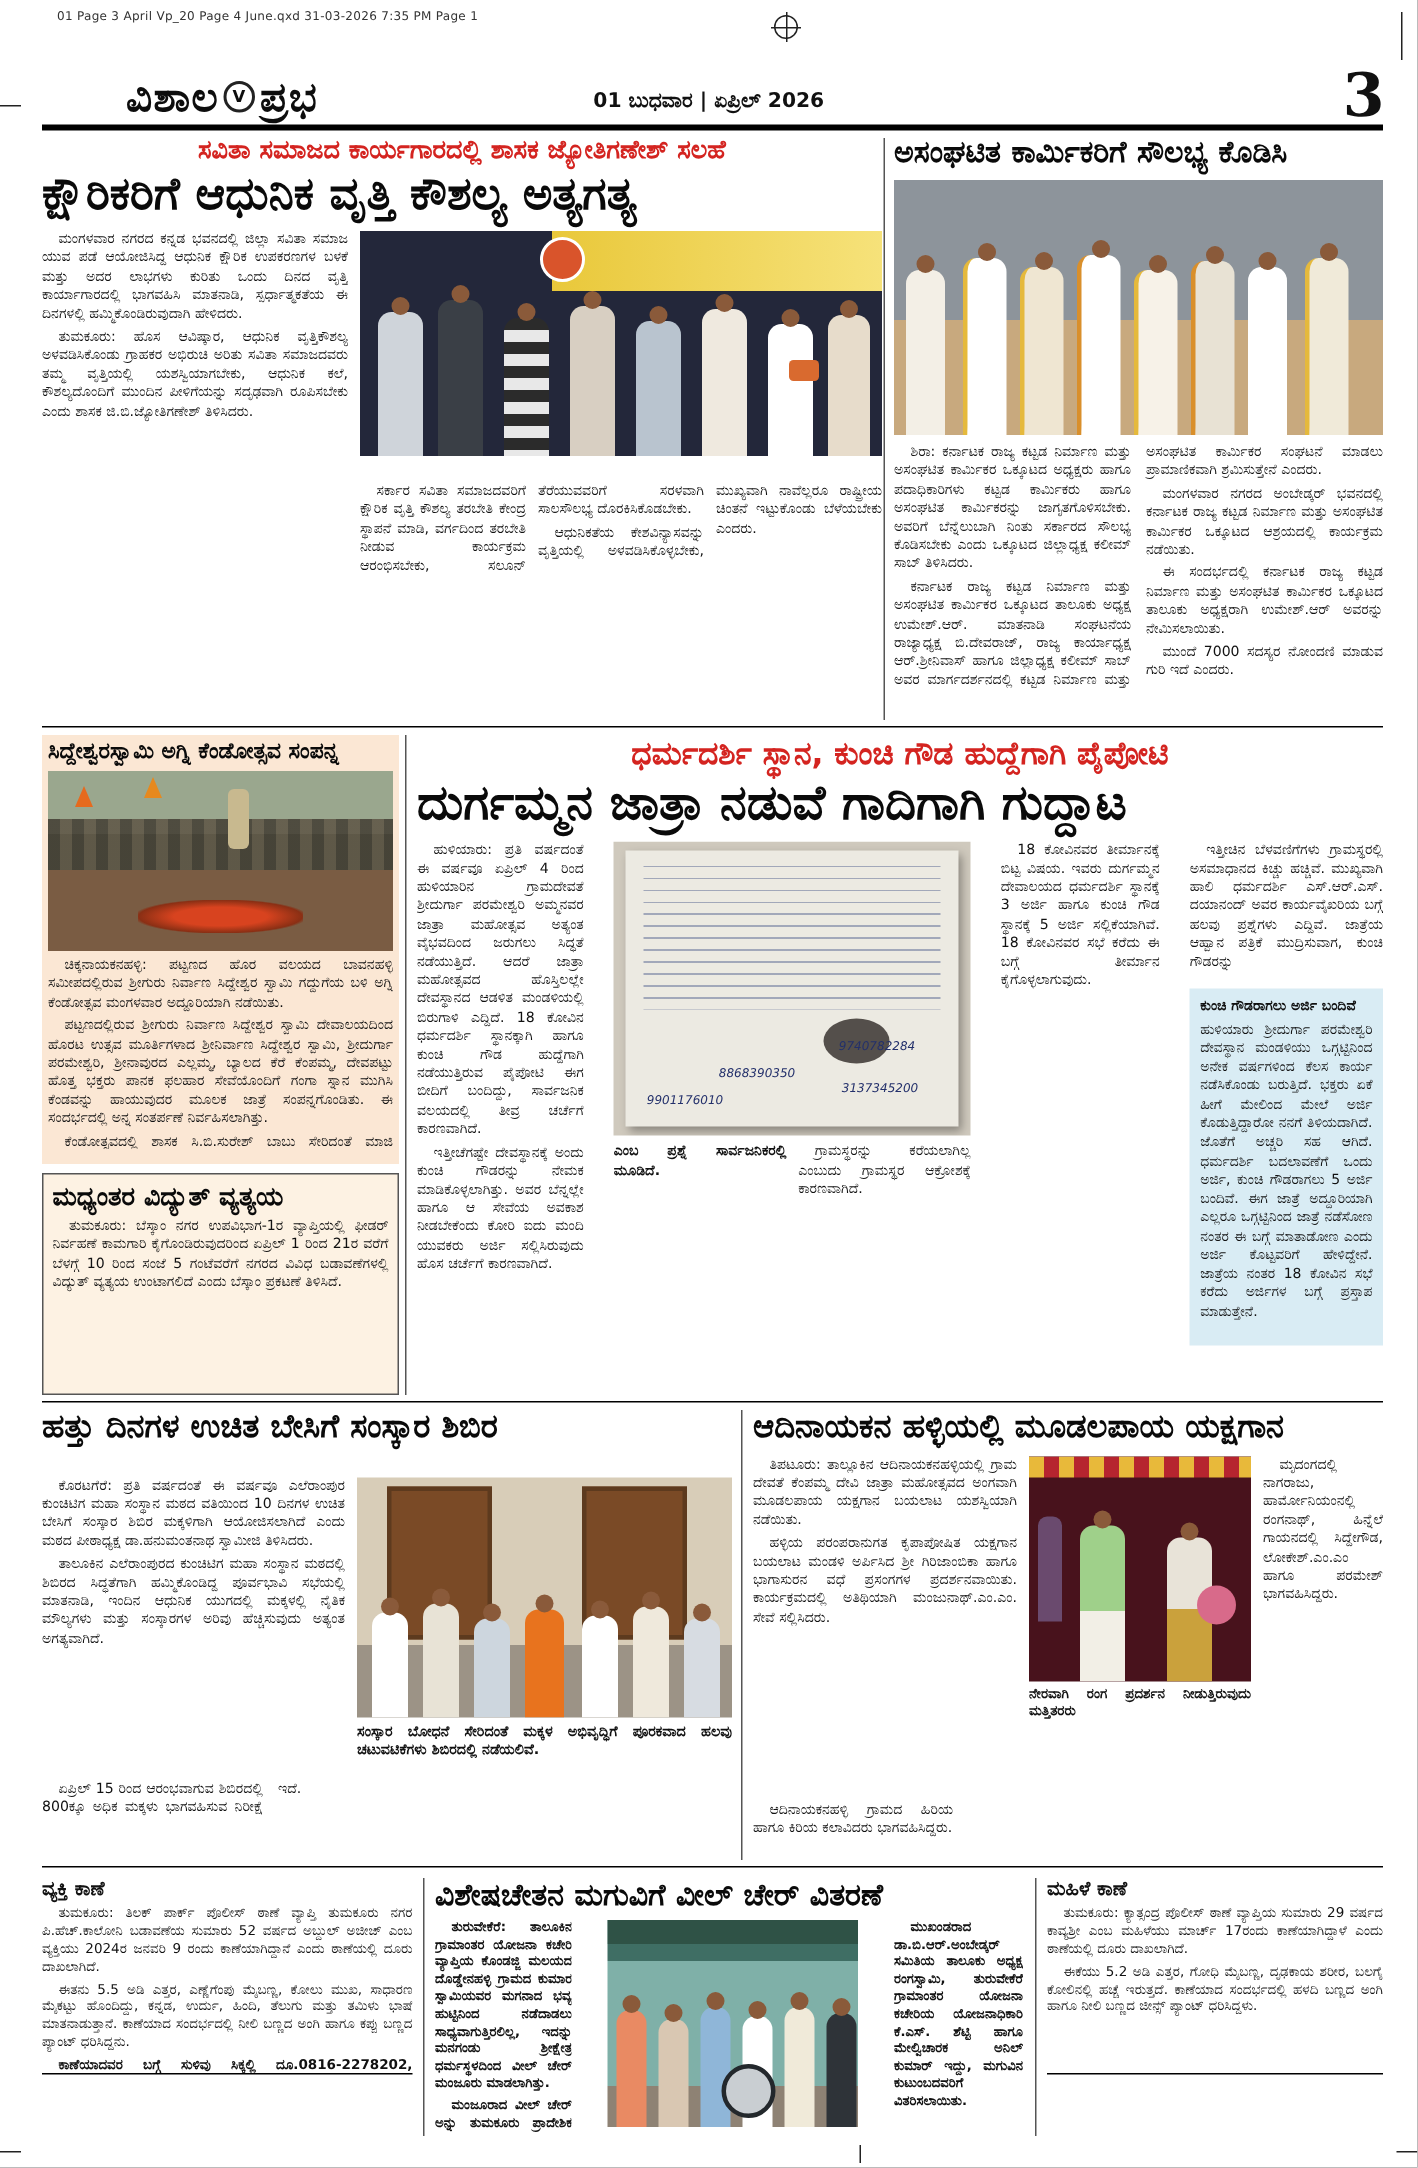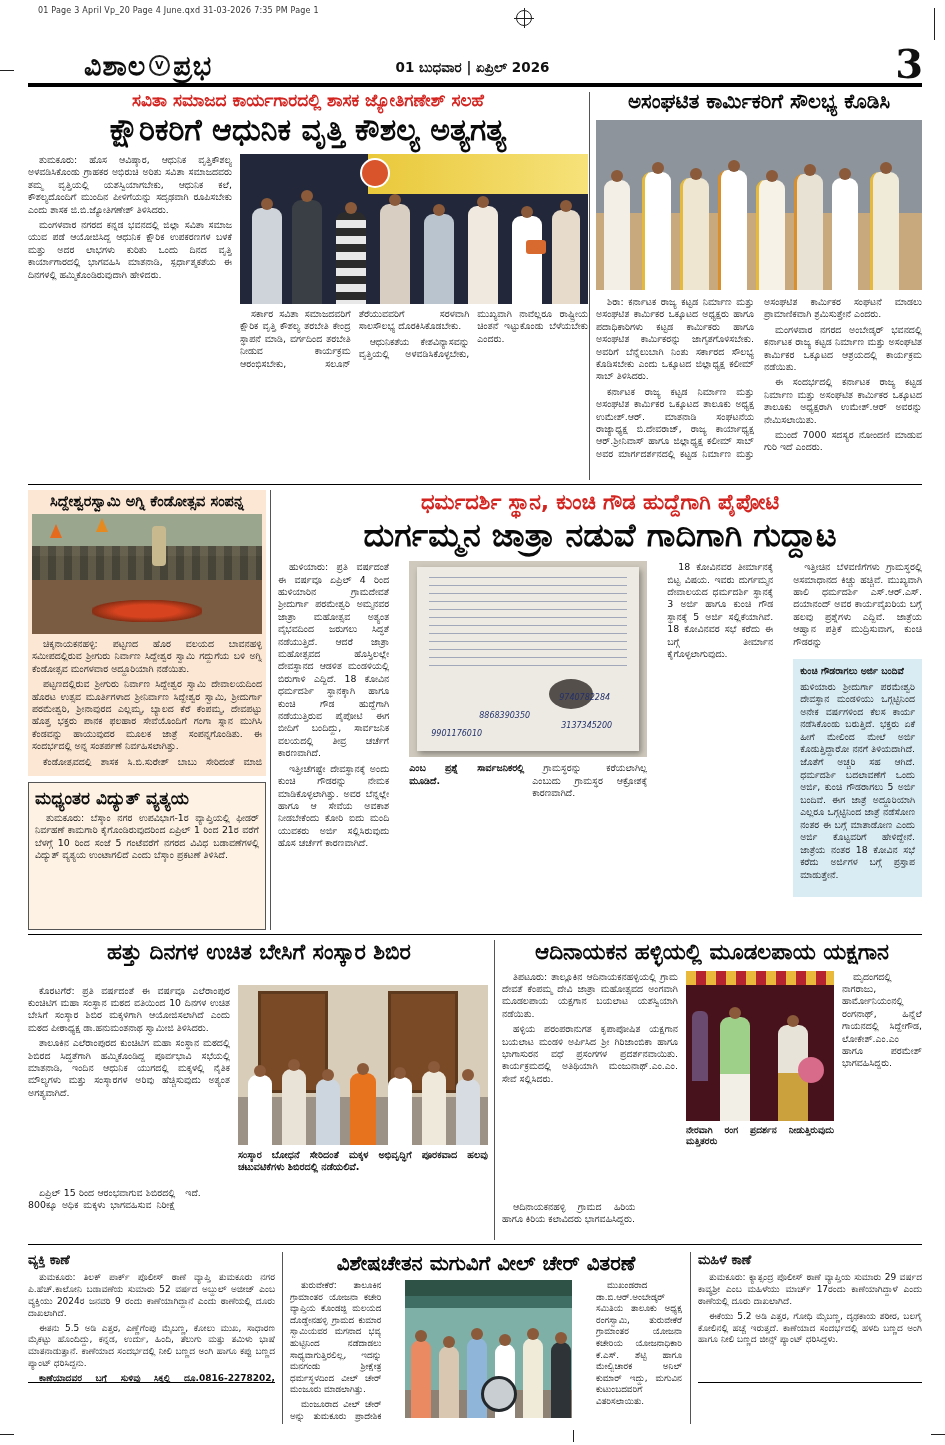--- a/index.html
+++ b/index.html
@@ -16,21 +16,21 @@
   .mast-title{position:absolute;left:84px;top:50px;font-size:27px;font-weight:bold;letter-spacing:1px;color:#0d0d0d;}
   .mast-logo{display:inline-block;width:17px;height:17px;border:2px solid #222;border-radius:50%;font-size:11px;
              line-height:17px;text-align:center;vertical-align:middle;margin:0 3px 4px 3px;font-weight:bold;}
   .dateline{position:absolute;left:0;right:0;top:59px;text-align:center;font-size:13.5px;font-weight:bold;}
   .pagenum{position:absolute;right:22px;top:40px;font-size:40px;font-weight:bold;font-family:"DejaVu Serif",serif;}
   .mastrule{position:absolute;left:28px;right:23px;top:83px;height:4px;background:#000;}
   
   .rule-h{position:absolute;left:28px;right:23px;height:1px;background:#000;}
   .rule-v{position:absolute;width:1px;background:#555;}
   .kicker{color:#d42420;font-weight:bold;text-align:center;}
-  .headline{font-weight:bold;text-align:center;color:#0a0a0a;line-height:1.1;}
+  .headline{font-weight:bold;color:#0a0a0a;line-height:1.1;}
   .bodytext{font-size:9.4px;line-height:1.32;text-align:justify;overflow:hidden;}
   .bodytext p{margin:0 0 3px 0;text-indent:11px;}
   .caption{font-size:9.6px;font-weight:bold;line-height:1.3;text-align:justify;}
   .photo{position:relative;overflow:hidden;}
   .fig{position:absolute;bottom:0;border-radius:9px 9px 0 0;}
   .fig:before{content:"";position:absolute;top:-10px;left:50%;transform:translateX(-50%);
               width:12px;height:12px;border-radius:50%;background:#8a5a3a;}
   .abs{position:absolute;}
   .quotebox{background:#d9ecf4;padding:6px 7px;font-size:9.3px;line-height:1.35;text-align:justify;}
   .quotebox .lead{font-weight:bold;display:block;margin-bottom:3px;}
@@ -55,38 +55,38 @@
   </div>
   <div class="dateline">01 ಬುಧವಾರ | ಏಪ್ರಿಲ್ 2026</div>
   <div class="pagenum">3</div>
   <div class="mastrule"></div>
 
   <div class="abs" style="left:28px;top:90px;width:560px;">
     <div class="kicker" style="font-size:17px;">ಸವಿತಾ ಸಮಾಜದ ಕಾರ್ಯಗಾರದಲ್ಲಿ ಶಾಸಕ ಜ್ಯೋತಿಗಣೇಶ್ ಸಲಹೆ</div>
     <div class="headline" style="font-size:30px;margin-top:3px;">ಕ್ಷೌರಿಕರಿಗೆ ಆಧುನಿಕ ವೃತ್ತಿ ಕೌಶಲ್ಯ ಅತ್ಯಗತ್ಯ</div>
     <div style="display:flex;gap:8px;margin-top:8px;">
       <div class="bodytext" style="width:204px;height:312px;">
+        <p>ಮಂಗಳವಾರ ನಗರದ ಕನ್ನಡ ಭವನದಲ್ಲಿ ಜಿಲ್ಲಾ ಸವಿತಾ ಸಮಾಜ ಯುವ ಪಡೆ ಆಯೋಜಿಸಿದ್ದ ಆಧುನಿಕ ಕ್ಷೌರಿಕ ಉಪಕರಣಗಳ ಬಳಕೆ ಮತ್ತು ಅದರ ಲಾಭಗಳು ಕುರಿತು ಒಂದು ದಿನದ ವೃತ್ತಿ ಕಾರ್ಯಾಗಾರದಲ್ಲಿ ಭಾಗವಹಿಸಿ ಮಾತನಾಡಿ, ಸ್ಪರ್ಧಾತ್ಮಕತೆಯ ಈ ದಿನಗಳಲ್ಲಿ ಹಮ್ಮಿಕೊಂಡಿರುವುದಾಗಿ ಹೇಳಿದರು.</p>
         <p>ತುಮಕೂರು: ಹೊಸ ಆವಿಷ್ಕಾರ, ಆಧುನಿಕ ವೃತ್ತಿಕೌಶಲ್ಯ ಅಳವಡಿಸಿಕೊಂಡು ಗ್ರಾಹಕರ ಅಭಿರುಚಿ ಅರಿತು ಸವಿತಾ ಸಮಾಜದವರು ತಮ್ಮ ವೃತ್ತಿಯಲ್ಲಿ ಯಶಸ್ವಿಯಾಗಬೇಕು, ಆಧುನಿಕ ಕಲೆ, ಕೌಶಲ್ಯದೊಂದಿಗೆ ಮುಂದಿನ ಪೀಳಿಗೆಯನ್ನು ಸದೃಢವಾಗಿ ರೂಪಿಸಬೇಕು ಎಂದು ಶಾಸಕ ಜಿ.ಬಿ.ಜ್ಯೋತಿಗಣೇಶ್ ತಿಳಿಸಿದರು.</p>
-        <p>ಮಂಗಳವಾರ ನಗರದ ಕನ್ನಡ ಭವನದಲ್ಲಿ ಜಿಲ್ಲಾ ಸವಿತಾ ಸಮಾಜ ಯುವ ಪಡೆ ಆಯೋಜಿಸಿದ್ದ ಆಧುನಿಕ ಕ್ಷೌರಿಕ ಉಪಕರಣಗಳ ಬಳಕೆ ಮತ್ತು ಅದರ ಲಾಭಗಳು ಕುರಿತು ಒಂದು ದಿನದ ವೃತ್ತಿ ಕಾರ್ಯಾಗಾರದಲ್ಲಿ ಭಾಗವಹಿಸಿ ಮಾತನಾಡಿ, ಸ್ಪರ್ಧಾತ್ಮಕತೆಯ ಈ ದಿನಗಳಲ್ಲಿ ಹಮ್ಮಿಕೊಂಡಿರುವುದಾಗಿ ಹೇಳಿದರು.</p>
       </div>
       <div style="width:348px;">
         <div class="photo" style="width:348px;height:150px;background:linear-gradient(180deg,#23273a 0 100%);">
           <div class="abs" style="right:0;top:0;width:220px;height:40px;background:linear-gradient(90deg,#e9c83a,#f6e27a);"></div>
           <div class="abs" style="right:198px;top:4px;width:26px;height:26px;border-radius:50%;background:#d9542b;border:2px solid #fff;"></div>
           <div class="fig" style="left:12px;width:30px;height:96px;background:#cfd4da;"></div>
           <div class="fig" style="left:52px;width:30px;height:104px;background:#3a3f46;"></div>
           <div class="fig" style="left:96px;width:30px;height:92px;background:repeating-linear-gradient(180deg,#2b2b2b 0 8px,#e8e8e8 8px 16px);"></div>
           <div class="fig" style="left:140px;width:30px;height:100px;background:#d8cfc2;"></div>
           <div class="fig" style="left:184px;width:30px;height:90px;background:#b9c4cf;"></div>
           <div class="fig" style="left:228px;width:30px;height:98px;background:#efe9df;"></div>
           <div class="fig" style="left:272px;width:30px;height:88px;background:#fff;"></div>
           <div class="fig" style="left:312px;width:28px;height:94px;background:#e7dccb;"></div>
           <div class="abs" style="left:286px;top:86px;width:20px;height:14px;background:#d96a2f;border-radius:3px;"></div>
         </div>
-        <div class="bodytext" style="width:348px;height:154px;margin-top:4px;columns:3;column-gap:8px;">
+        <div class="bodytext" style="width:348px;height:154px;margin-top:18px;columns:3;column-gap:8px;">
           <p>ಸರ್ಕಾರ ಸವಿತಾ ಸಮಾಜದವರಿಗೆ ಕ್ಷೌರಿಕ ವೃತ್ತಿ ಕೌಶಲ್ಯ ತರಬೇತಿ ಕೇಂದ್ರ ಸ್ಥಾಪನೆ ಮಾಡಿ, ವರ್ಗದಿಂದ ತರಬೇತಿ ನೀಡುವ ಕಾರ್ಯಕ್ರಮ ಆರಂಭಿಸಬೇಕು, ಸಲೂನ್ ತೆರೆಯುವವರಿಗೆ ಸರಳವಾಗಿ ಸಾಲಸೌಲಭ್ಯ ದೊರಕಿಸಿಕೊಡಬೇಕು.</p>
           <p>ಆಧುನಿಕತೆಯ ಕೇಶವಿನ್ಯಾಸವನ್ನು ವೃತ್ತಿಯಲ್ಲಿ ಅಳವಡಿಸಿಕೊಳ್ಳಬೇಕು, ಮುಖ್ಯವಾಗಿ ನಾವೆಲ್ಲರೂ ರಾಷ್ಟ್ರೀಯ ಚಿಂತನೆ ಇಟ್ಟುಕೊಂಡು ಬೆಳೆಯಬೇಕು ಎಂದರು.</p>
         </div>
       </div>
     </div>
   </div>
 
   <div class="rule-v" style="left:589px;top:92px;height:388px;"></div>
 
   <div class="abs" style="left:596px;top:90px;width:326px;">
@@ -242,21 +242,21 @@
       <p>ತುಮಕೂರು: ತಿಲಕ್ ಪಾರ್ಕ್ ಪೊಲೀಸ್ ಠಾಣೆ ವ್ಯಾಪ್ತಿ ತುಮಕೂರು ನಗರ ಪಿ.ಹೆಚ್.ಕಾಲೋನಿ ಬಡಾವಣೆಯ ಸುಮಾರು 52 ವರ್ಷದ ಅಬ್ದುಲ್ ಅಜೀಜ್ ಎಂಬ ವ್ಯಕ್ತಿಯು 2024ರ ಜನವರಿ 9 ರಂದು ಕಾಣೆಯಾಗಿದ್ದಾನೆ ಎಂದು ಠಾಣೆಯಲ್ಲಿ ದೂರು ದಾಖಲಾಗಿದೆ.</p>
       <p>ಈತನು 5.5 ಅಡಿ ಎತ್ತರ, ಎಣ್ಣೆಗೆಂಪು ಮೈಬಣ್ಣ, ಕೋಲು ಮುಖ, ಸಾಧಾರಣ ಮೈಕಟ್ಟು ಹೊಂದಿದ್ದು, ಕನ್ನಡ, ಉರ್ದು, ಹಿಂದಿ, ತೆಲುಗು ಮತ್ತು ತಮಿಳು ಭಾಷೆ ಮಾತನಾಡುತ್ತಾನೆ. ಕಾಣೆಯಾದ ಸಂದರ್ಭದಲ್ಲಿ ನೀಲಿ ಬಣ್ಣದ ಅಂಗಿ ಹಾಗೂ ಕಪ್ಪು ಬಣ್ಣದ ಪ್ಯಾಂಟ್ ಧರಿಸಿದ್ದನು.</p>
       <p style="font-weight:bold;">ಕಾಣೆಯಾದವರ ಬಗ್ಗೆ ಸುಳಿವು ಸಿಕ್ಕಲ್ಲಿ ದೂ.0816-2278202, 2278424, 2272340, 2278000, ಮೊ.9480802932ನ್ನು ಸಂಪರ್ಕಿಸಬೇಕೆಂದು ಪೊಲೀಸ್ ಸಬ್ ಇನ್ಸ್‌ಪೆಕ್ಟರ್ ಮನವಿ ಮಾಡಿದ್ದಾರೆ.</p>
     </div>
   </div>
 
   <div class="rule-v" style="left:282px;top:1252px;height:172px;"></div>
 
   <div class="abs" style="left:290px;top:1252px;width:392px;">
     <div class="headline" style="font-size:20px;">ವಿಶೇಷಚೇತನ ಮಗುವಿಗೆ ವೀಲ್ ಚೇರ್ ವಿತರಣೆ</div>
-    <div style="display:flex;gap:24px;margin-top:6px;">
+    <div style="display:flex;gap:24px;margin-top:6px;font-weight:bold;">
       <div class="bodytext" style="width:100px;height:142px;font-size:8.8px;">
         <p>ತುರುವೇಕೆರೆ: ತಾಲೂಕಿನ ಗ್ರಾಮಾಂತರ ಯೋಜನಾ ಕಚೇರಿ ವ್ಯಾಪ್ತಿಯ ಕೊಂಡಜ್ಜಿ ಮಲಯದ ದೊಡ್ಡೇನಹಳ್ಳಿ ಗ್ರಾಮದ ಕುಮಾರ ಸ್ವಾಮಿಯವರ ಮಗನಾದ ಭವ್ಯ ಹುಟ್ಟಿನಿಂದ ನಡೆದಾಡಲು ಸಾಧ್ಯವಾಗುತ್ತಿರಲಿಲ್ಲ, ಇದನ್ನು ಮನಗಂಡು ಶ್ರೀಕ್ಷೇತ್ರ ಧರ್ಮಸ್ಥಳದಿಂದ ವೀಲ್ ಚೇರ್ ಮಂಜೂರು ಮಾಡಲಾಗಿತ್ತು.</p>
         <p>ಮಂಜೂರಾದ ವೀಲ್ ಚೇರ್ ಅನ್ನು ತುಮಕೂರು ಪ್ರಾದೇಶಿಕ ನಿರ್ದೇಶಕ ಸತೀಶ್ ಸುವರ್ಣ, ಊರಿನ</p>
       </div>
       <div class="photo" style="width:182px;height:138px;background:linear-gradient(180deg,#3f6e64 0 20%,#7fb0a8 20% 80%,#8e8274 80% 100%);">
         <div class="abs" style="left:0;top:0;width:182px;height:16px;background:#2f5246;"></div>
         <div class="fig" style="left:6px;width:20px;height:78px;background:#e98a63;"></div>
         <div class="fig" style="left:34px;width:20px;height:72px;background:#d9c7b2;"></div>
         <div class="fig" style="left:62px;width:20px;height:80px;background:#8fb6d8;"></div>
         <div class="fig" style="left:90px;width:20px;height:74px;background:#fff;"></div>

